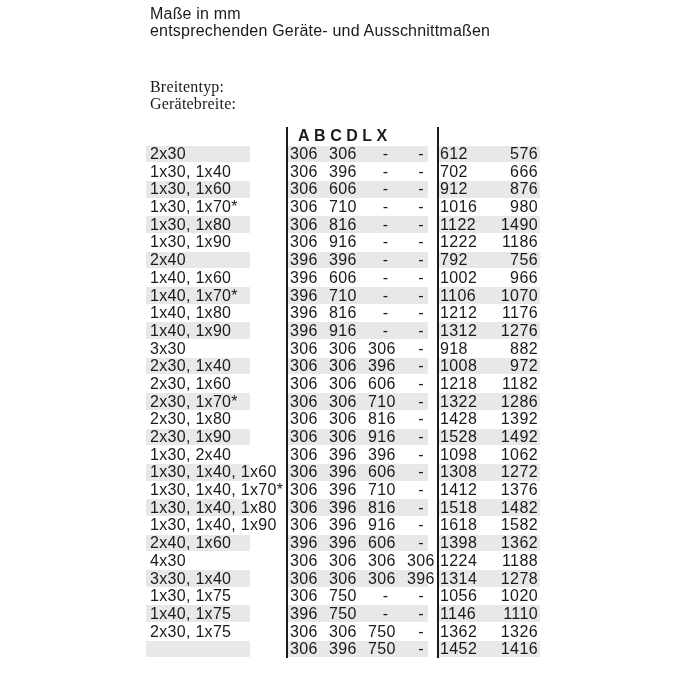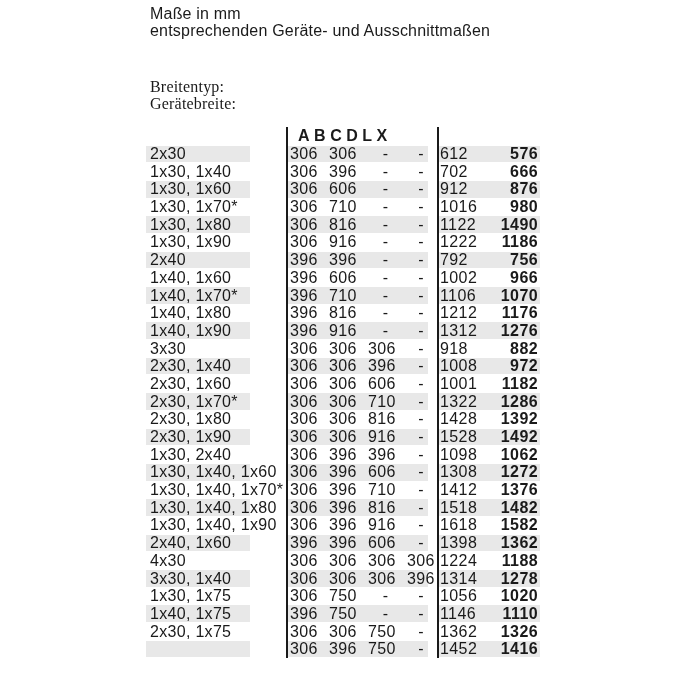--- a/index.html
+++ b/index.html
@@ -48,21 +48,21 @@
   .st-totals{left:293px;width:101px;}
   .cell{position:absolute;top:0;z-index:1;}
   .lbl{left:4px;letter-spacing:0.3px;}
   .slot{text-align:left;padding-left:2px;letter-spacing:0.4px;}
   .slot.s0{left:142px;width:39px;}
   .slot.s1{left:181px;width:39px;}
   .slot.s2{left:220px;width:39px;}
   .slot.s3{left:259px;width:32px;}
   .slot.dash{text-align:center;padding-left:0;}
   .sum{left:294px;width:48px;letter-spacing:0.4px;}
-  .cut{left:343px;width:49px;text-align:right;font-weight:bold;letter-spacing:0.4px;}
+  .cut{left:343px;width:49px;text-align:right;font-weight:normal;letter-spacing:0.4px;}
   
   #footnote{
     left:150px;top:671px;
     font-size:17px;letter-spacing:0.2px;white-space:nowrap;margin-top:30px;
   }
 </style>
 </head>
 <body style="--stripe: #e8e8e8; --line: #1a1a1a; color: rgb(26, 26, 26);">
 
 <div class="abs" id="page-header-text">
@@ -219,21 +219,21 @@
         <div class="cell slot s3 dash">-</div>
         <div class="cell sum">1008</div>
         <div class="cell cut">972</div>
       </div>
       <div class="trow">
         <div class="cell lbl">2x30, 1x60</div>
         <div class="cell slot s0">306</div>
         <div class="cell slot s1">306</div>
         <div class="cell slot s2">606</div>
         <div class="cell slot s3 dash">-</div>
-        <div class="cell sum">1001</div>
+        <div class="cell sum">1218</div>
         <div class="cell cut">1182</div>
       </div>
       <div class="trow">
         <div class="stripe st-label"></div>
         <div class="stripe st-values"></div>
         <div class="stripe st-totals"></div>
         <div class="cell lbl">2x30, 1x70*</div>
         <div class="cell slot s0">306</div>
         <div class="cell slot s1">306</div>
         <div class="cell slot s2">710</div>

